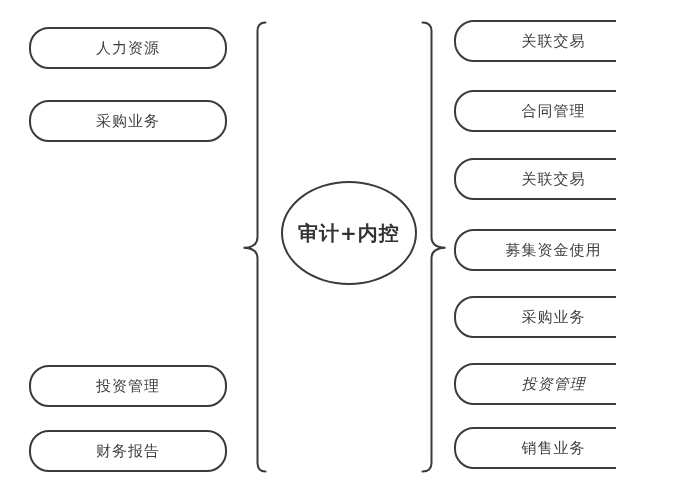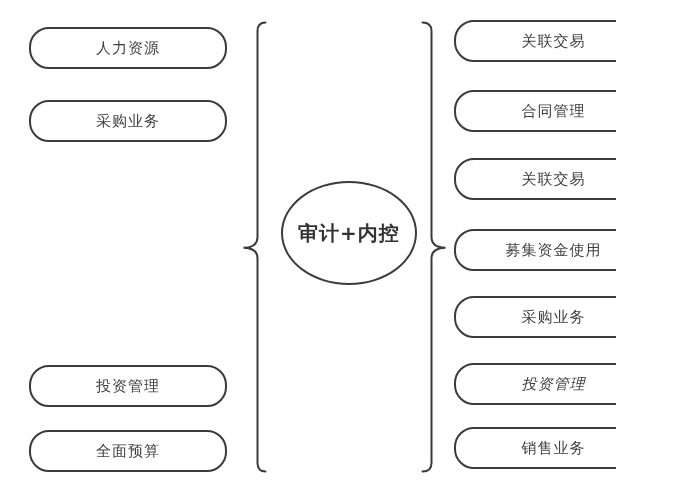--- a/index.html
+++ b/index.html
@@ -83,21 +83,21 @@
   <div class="pill pill-left pl-0">
     <span>人力资源</span>
   </div>
   <div class="pill pill-left pl-1">
     <span>采购业务</span>
   </div>
   <div class="pill pill-left pl-5">
     <span>投资管理</span>
   </div>
   <div class="pill pill-left pl-6">
-    <span>全面预算</span>
+    <span>财务报告</span>
   </div>
 
   <div class="pill pill-right pr-0">
     <span>关联交易</span>
   </div>
   <div class="pill pill-right pr-1">
     <span>合同管理</span>
   </div>
   <div class="pill pill-right pr-2">
     <span>关联交易</span>

